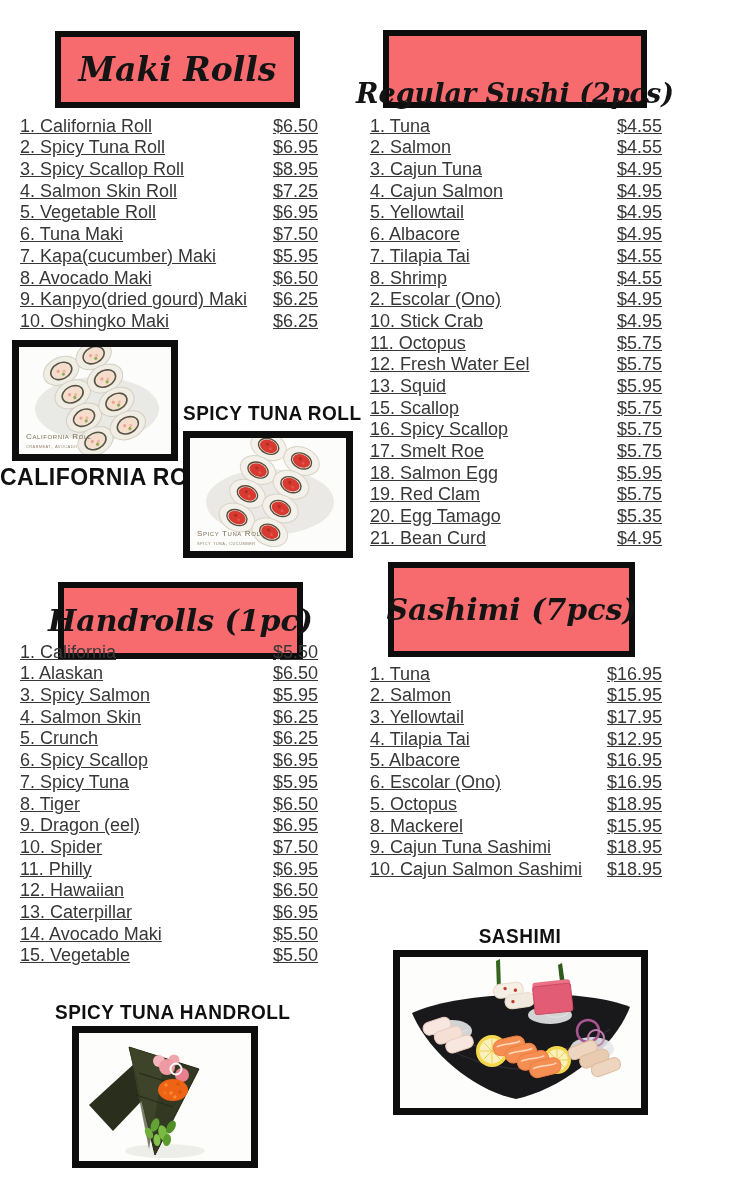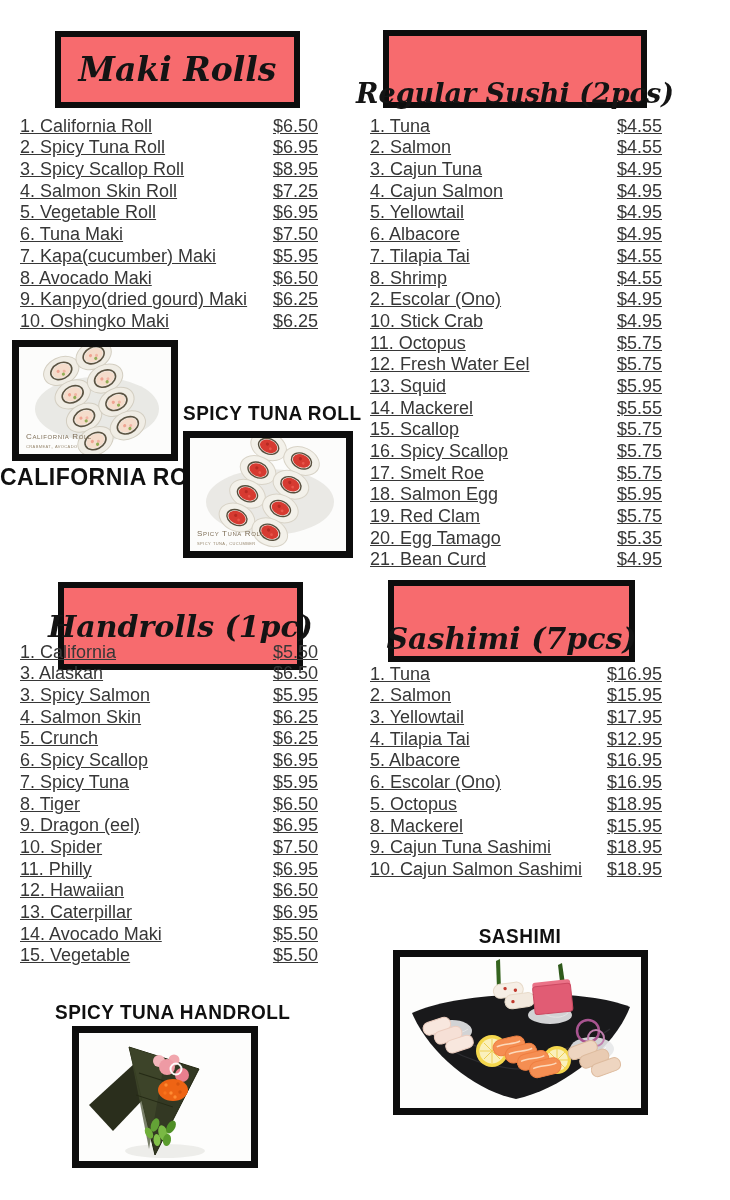--- a/index.html
+++ b/index.html
@@ -123,24 +123,20 @@
       </div>
       <div class="row">
         <span class="iname">12. Fresh Water Eel</span>
         <span class="iprice">$5.75</span>
       </div>
       <div class="row">
         <span class="iname">13. Squid</span>
         <span class="iprice">$5.95</span>
       </div>
       <div class="row">
-        <span class="iname">14. Mackerel</span>
-        <span class="iprice">$5.55</span>
-      </div>
-      <div class="row">
         <span class="iname">15. Scallop</span>
         <span class="iprice">$5.75</span>
       </div>
       <div class="row">
         <span class="iname">16. Spicy Scallop</span>
         <span class="iprice">$5.75</span>
       </div>
       <div class="row">
         <span class="iname">17. Smelt Roe</span>
         <span class="iprice">$5.75</span>
@@ -215,30 +211,30 @@
         <use href="#stP" x="60" y="64"></use>
           <use href="#stP" x="96" y="64"></use>
         <use href="#stP" x="60" y="90"></use>
           <use href="#stP" x="96" y="90"></use>
       </g>
       <text x="7" y="98" font-size="8" fill="#7e6e57" style="font-variant:small-caps;letter-spacing:.6px">Spicy Tuna Roll</text>
       <text x="7" y="107" font-size="5.5" fill="#97876e" style="font-variant:small-caps;letter-spacing:.4px">spicy tuna, cucumber</text>
     </svg>
   </div>
 
-  <div class="abs hdr" style="left:58px;top:582px;width:245px;height:88px;">
+  <div class="abs hdr" style="left:58px;top:582px;width:245px;height:77px;">
     <span class="hdr-title t31">Handrolls (1pc)</span>
   </div>
   <div class="abs list" style="left:20px;top:641px;width:298px;">
       <div class="row">
         <span class="iname">1. California</span>
         <span class="iprice">$5.50</span>
       </div>
       <div class="row">
-        <span class="iname">3. Alaskan</span>
+        <span class="iname">1. Alaskan</span>
         <span class="iprice">$6.50</span>
       </div>
       <div class="row">
         <span class="iname">3. Spicy Salmon</span>
         <span class="iprice">$5.95</span>
       </div>
       <div class="row">
         <span class="iname">4. Salmon Skin</span>
         <span class="iprice">$6.25</span>
       </div>
@@ -281,21 +277,21 @@
       <div class="row">
         <span class="iname">14. Avocado Maki</span>
         <span class="iprice">$5.50</span>
       </div>
       <div class="row">
         <span class="iname">15. Vegetable</span>
         <span class="iprice">$5.50</span>
       </div>
     </div>
 
-  <div class="abs hdr" style="left:388px;top:580px;width:247px;height:82px;align-items:flex-end;">
+  <div class="abs hdr" style="left:388px;top:562px;width:247px;height:95px;">
     <span class="hdr-title t30">Sashimi (7pcs)</span>
   </div>
   <div class="abs list" style="left:370px;top:663px;width:292px;">
       <div class="row">
         <span class="iname">1. Tuna</span>
         <span class="iprice">$16.95</span>
       </div>
       <div class="row">
         <span class="iname">2. Salmon</span>
         <span class="iprice">$15.95</span>

